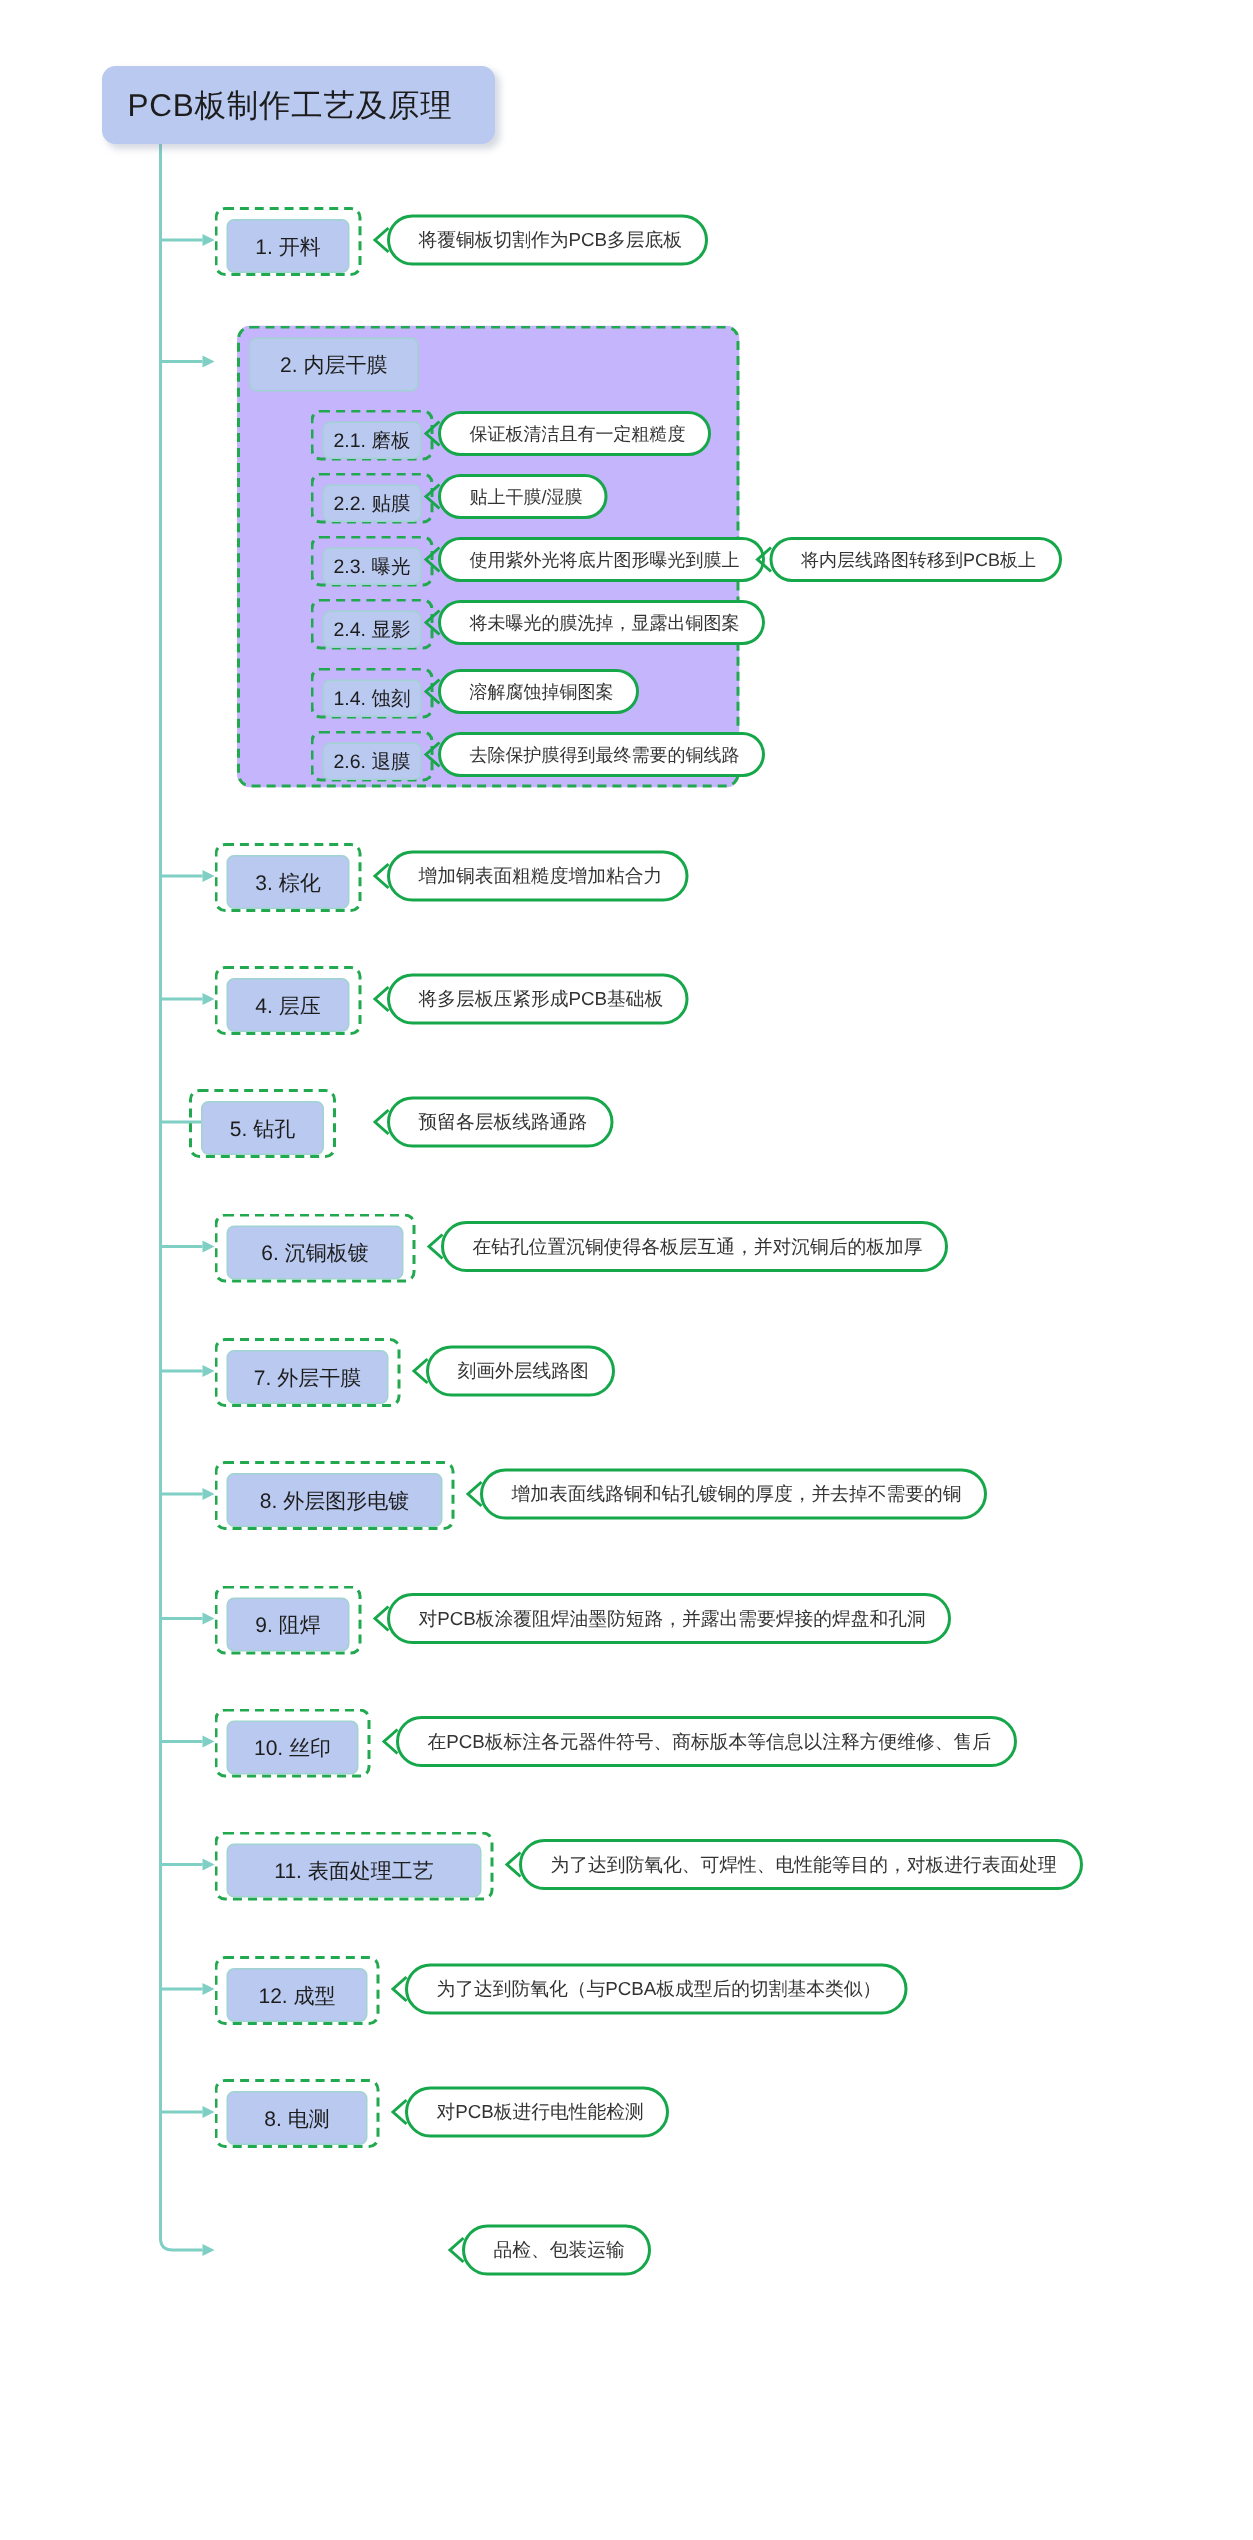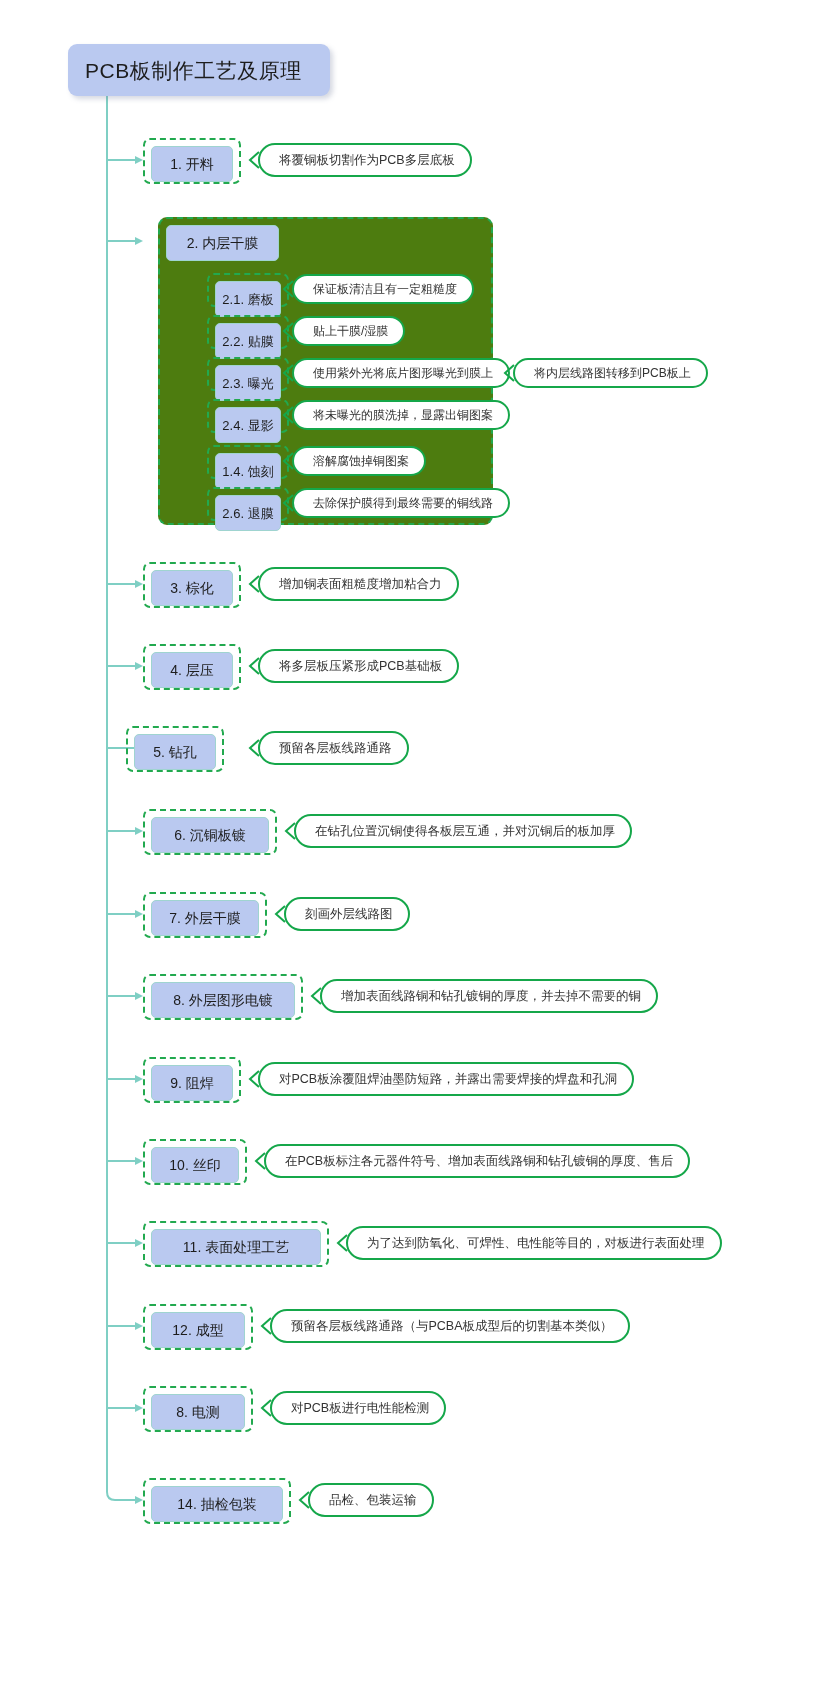--- a/index.html
+++ b/index.html
@@ -38,35 +38,35 @@
   
   .node{
     position:absolute;
     box-sizing:border-box;
     border:2px dashed #22a94f;
     border-radius:7px;
     padding:6px;
     background:transparent;
   }
   .node.group{
-    background:#4d7c0f;
+    background:#c4b5fd;
     border-radius:9px;
   }
   .node .chip{
     box-sizing:border-box;
     background:#bac9f0;
     border:1px solid #9fd4d0;
     border-radius:5px;
     display:flex;align-items:center;justify-content:center;
     color:#1d1d1d;
     white-space:nowrap;
     line-height:1;
   }
   .node.lvl1 .chip{ font-size:14px; height:36px; }
-  .node.lvl2 .chip{ font-size:13px; height:36px; }
+  .node.lvl2 .chip{ font-size:13px; height:25px; }
 
   
   .group > .chip{ position:absolute; left:6px; top:6px; }
 
   
   .bubble{
     position:absolute;
     box-sizing:border-box;
     border:2px solid #15a74a;
     border-radius:999px;
@@ -327,21 +327,21 @@
 
   <div class="node lvl1" style="left:143px;top:1139px;width:104px;height:46px;">
     <div class="chip">10. 丝印</div>
   </div>
   <div class="bubble b1" style="left:264px;top:1144px;">
     <span class="notch">
         <svg width="12" height="18" viewBox="0 0 12 18">
           <path d="M11,1 L2,9 L11,17" fill="none" stroke="#15a74a" stroke-width="2"></path>
         </svg>
       </span>
-    <span>在PCB板标注各元器件符号、增加表面线路铜和钻孔镀铜的厚度、售后</span>
+    <span>在PCB板标注各元器件符号、商标版本等信息以注释方便维修、售后</span>
   </div>
 
   <div class="node lvl1" style="left:143px;top:1221px;width:186px;height:46px;">
     <div class="chip">11. 表面处理工艺</div>
   </div>
   <div class="bubble b1" style="left:346px;top:1226px;">
     <span class="notch">
         <svg width="12" height="18" viewBox="0 0 12 18">
           <path d="M11,1 L2,9 L11,17" fill="none" stroke="#15a74a" stroke-width="2"></path>
         </svg>
@@ -351,38 +351,35 @@
 
   <div class="node lvl1" style="left:143px;top:1304px;width:110px;height:46px;">
     <div class="chip">12. 成型</div>
   </div>
   <div class="bubble b1" style="left:270px;top:1309px;">
     <span class="notch">
         <svg width="12" height="18" viewBox="0 0 12 18">
           <path d="M11,1 L2,9 L11,17" fill="none" stroke="#15a74a" stroke-width="2"></path>
         </svg>
       </span>
-    <span>预留各层板线路通路（与PCBA板成型后的切割基本类似）</span>
+    <span>为了达到防氧化（与PCBA板成型后的切割基本类似）</span>
   </div>
 
   <div class="node lvl1" style="left:143px;top:1386px;width:110px;height:46px;">
     <div class="chip">8. 电测</div>
   </div>
   <div class="bubble b1" style="left:270px;top:1391px;">
     <span class="notch">
         <svg width="12" height="18" viewBox="0 0 12 18">
           <path d="M11,1 L2,9 L11,17" fill="none" stroke="#15a74a" stroke-width="2"></path>
         </svg>
       </span>
     <span>对PCB板进行电性能检测</span>
   </div>
 
-  <div class="node lvl1" style="left:143px;top:1478px;width:148px;height:46px;">
-    <div class="chip">14. 抽检包装</div>
-  </div>
   <div class="bubble b1" style="left:308px;top:1483px;">
     <span class="notch">
         <svg width="12" height="18" viewBox="0 0 12 18">
           <path d="M11,1 L2,9 L11,17" fill="none" stroke="#15a74a" stroke-width="2"></path>
         </svg>
       </span>
     <span>品检、包装运输</span>
   </div>
 
 </div>

